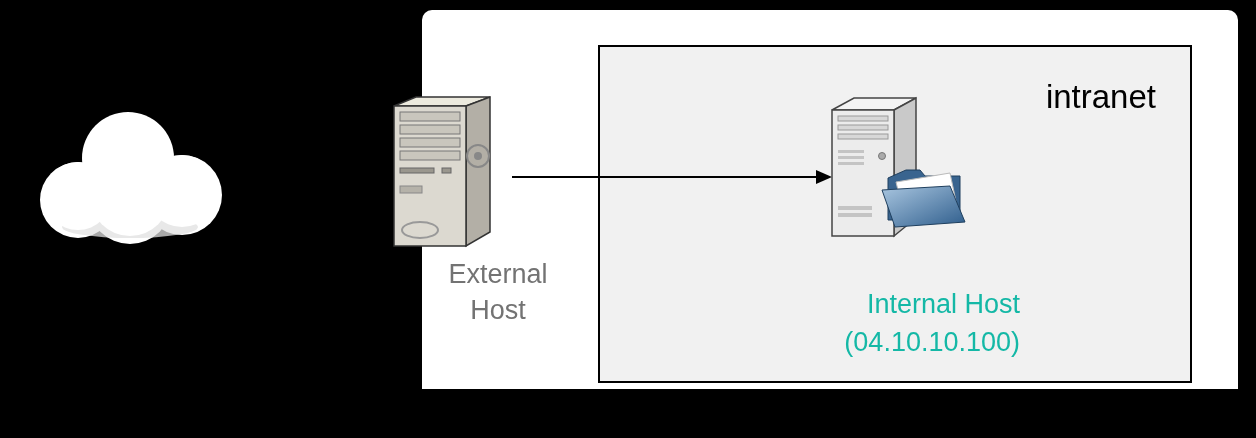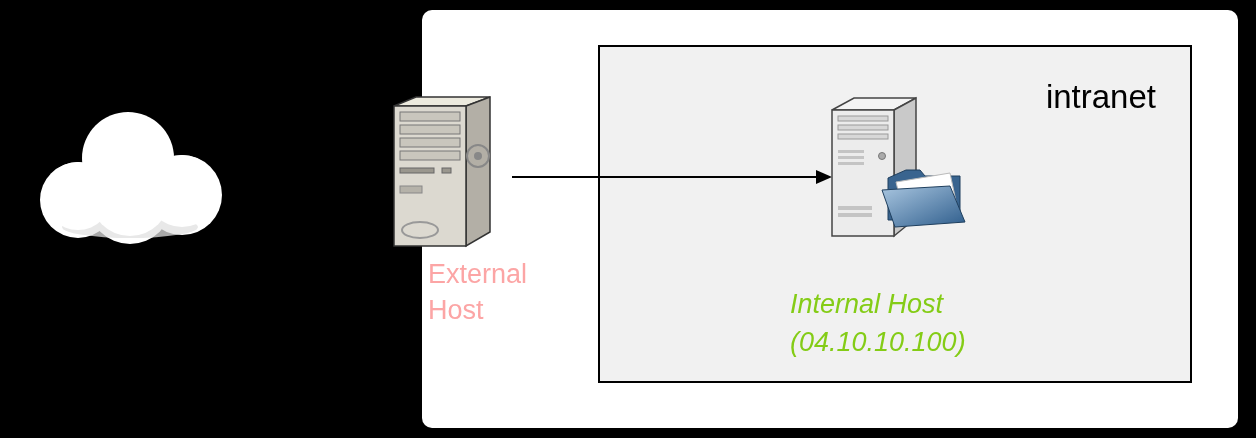--- a/index.html
+++ b/index.html
@@ -4,21 +4,21 @@
 <style>
   html, body {
     margin: 0;
     padding: 0;
     background: #000000;
     font-family: "Liberation Sans", sans-serif;
   }
   .stage {
     position: relative;
     width: 1256px;
-    height: 438px;
+    height: 389px;
     background: #000000;
     overflow: hidden;
   }
   .abs { position: absolute; }
 
   .panel {
     left: 422px; top: 10px;
     width: 816px; height: 418px;
     background: #ffffff;
     border-radius: 10px;
@@ -35,45 +35,45 @@
     width: 296px;
     text-align: right;
     font-size: 33px;
     color: #000000;
   }
   .cloud { left: 30px; top: 100px; }
   .ext-host-icon { left: 386px; top: 90px; }
   .ext-host-label {
     left: 428px; top: 256px;
     width: 140px;
+    text-align: center;
     font-size: 27px;
     line-height: 1.35;
-    color: #fca5a5;
+    color: #737373;
   }
   .arrow-line {
     left: 512px; top: 176px;
     width: 308px; height: 2px;
     background: #000000;
   }
   .arrow-head {
     left: 816px; top: 170px;
     width: 0; height: 0;
     border-top: 7px solid transparent;
     border-bottom: 7px solid transparent;
     border-left: 16px solid #000000;
   }
   .int-host-icon { left: 822px; top: 88px; }
   .int-host-label {
     left: 790px; top: 286px;
     width: 230px;
-    text-align: left;
+    text-align: right;
     font-size: 27px;
     line-height: 1.4;
-    color: #84cc16;
-    font-style: italic;
+    color: #14b8a6;
   }
 </style>
 </head>
 <body>
 
 <div class="stage">
 
   <svg class="abs cloud" width="205" height="145" viewBox="0 0 205 145">
     <circle cx="48" cy="100" r="38" fill="#ffffff"></circle>
     <circle cx="98" cy="58" r="46" fill="#ffffff"></circle>

